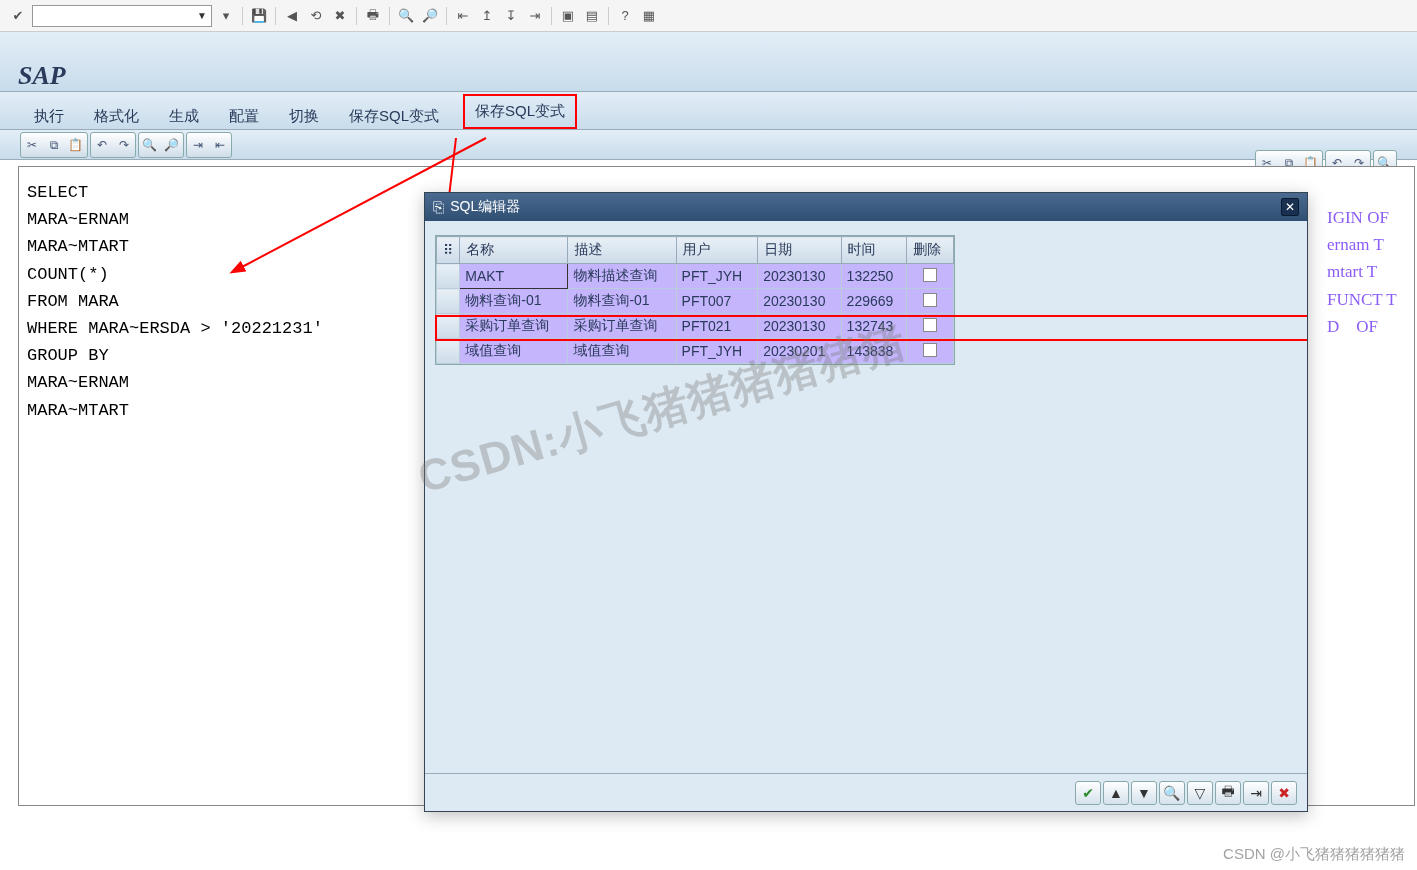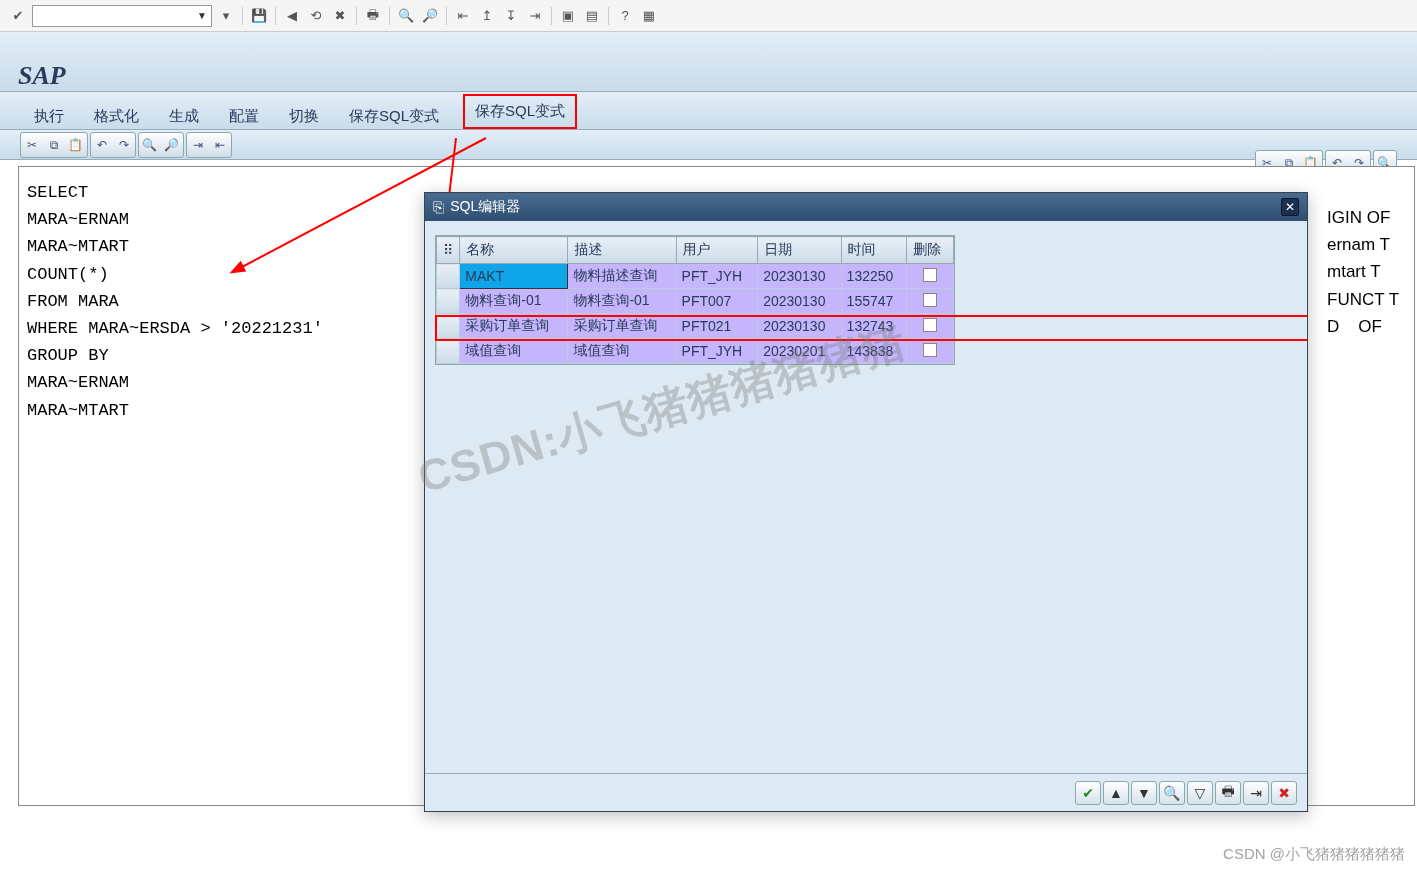--- a/index.html
+++ b/index.html
@@ -14,32 +14,32 @@
 .menu-bar{height:38px;background:linear-gradient(#e3eef7,#c8dceb);display:flex;align-items:flex-end;padding:0 18px 0 28px;gap:18px;border-bottom:1px solid #9ab}
 .menu-item{padding:3px 6px;color:#2a3a5a;cursor:pointer;font-size:15px}
 .menu-item.boxed{border:2px solid red;padding:6px 10px}
 .editor-toolbar{height:30px;background:linear-gradient(#e3eef7,#c8dceb);border-bottom:1px solid #9ab;display:flex;align-items:center;padding:0 20px;gap:2px}
 .editor-toolbar.right{position:absolute;right:0;top:148px;background:transparent;border:none}
 .et-btn{width:24px;height:22px;border:1px solid #8aa;background:linear-gradient(#fefefe,#d0deea);display:flex;align-items:center;justify-content:center;border-radius:3px;font-size:12px;color:#457}
 .et-group{display:flex;gap:2px;border:1px solid #8aa;border-radius:3px;padding:1px;background:linear-gradient(#fefefe,#d0deea)}
 .et-group .et-btn{border:none;background:transparent;width:20px}
 .content-area{display:flex;height:calc(870px - 148px);position:relative}
 .sql-editor{width:100%;padding:12px 8px;font-family:"Courier New",monospace;font-size:17px;line-height:1.6;color:#000;border:1px solid #888;margin:6px 2px 0 18px;background:#fff;height:640px;overflow:hidden;white-space:pre}
-.right-panel{position:absolute;right:0;top:40px;width:90px;font-family:Liberation Sans, sans-serif;font-size:17px;line-height:1.6;color:#000000;padding-top:4px;white-space:pre}
+.right-panel{position:absolute;right:0;top:40px;width:90px;font-family:Liberation Serif, serif;font-size:17px;line-height:1.6;color:#8b5cf6;padding-top:4px;white-space:pre}
 .dialog{position:absolute;left:424px;top:192px;width:884px;height:620px;border:1px solid #345;box-shadow:0 4px 16px rgba(0,0,0,.25);display:flex;flex-direction:column;background:#ddeaf3}
 .dialog-title{height:28px;background:linear-gradient(#4a6b8f,#2e4e72);color:#fff;display:flex;align-items:center;padding:0 8px;font-size:14px}
 .dialog-title .dt-icon{margin-right:6px}
 .dialog-title .dt-close{margin-left:auto;width:18px;height:18px;background:#1a3050;border:1px solid #0a1a30;display:flex;align-items:center;justify-content:center;font-size:12px;border-radius:2px}
 .dialog-body{flex:1;background:#ddeaf3;padding:14px 10px 4px 10px;position:relative;overflow:hidden}
 .grid{border:1px solid #8aa;background:#fff;width:520px}
 .grid table{width:100%;border-collapse:collapse;font-size:14px}
 .grid th{background:linear-gradient(#e8f0f6,#cddbe8);border:1px solid #9ab;padding:4px 6px;text-align:left;font-weight:normal;color:#2a3a5a}
 .grid td{border:1px solid #bcd;padding:3px 5px;background:#c4b5fd;color:#2a3a5a}
 .grid td.sel-handle{width:18px;background:linear-gradient(#e8f0f6,#cddbe8)}
-.grid tr.sel td:nth-child(2){background:#0ea5e9;border:1px solid #333}
+.grid tr.sel td:nth-child(2){background:#c4b5fd;border:1px solid #333}
 .grid td.chk{text-align:center}
 .grid td.chk .box{display:inline-block;width:14px;height:14px;border:1px solid #888;background:#fff}
 .red-row-box{position:absolute;left:10px;top:94px;width:966px;height:26px;border:2px solid red;pointer-events:none}
 .watermark{position:absolute;left:410px;top:380px;transform:rotate(-16deg);font-size:44px;font-weight:bold;color:rgba(120,120,120,.35);pointer-events:none;letter-spacing:1px}
 .footer-wm{position:absolute;right:12px;bottom:6px;color:rgba(100,100,100,.6);font-size:15px}
 .dialog-footer{height:38px;background:#ddeaf3;border-top:1px solid #9ab;display:flex;align-items:center;justify-content:flex-end;padding:0 10px;gap:2px}
 .ft-btn{width:26px;height:24px;border:1px solid #8aa;background:linear-gradient(#fefefe,#d5e2ec);border-radius:3px;display:flex;align-items:center;justify-content:center;font-size:14px}
 .ft-btn.ok{color:#2a8a2a}
 .ft-btn.cancel{color:#c22}
 svg.arrow{position:absolute;pointer-events:none}
@@ -189,21 +189,21 @@
               <td>20230130</td>
               <td>132250</td>
               <td class="chk"><span class="box"></span></td>
             </tr>
             <tr>
               <td class="sel-handle"></td>
               <td>物料查询-01</td>
               <td>物料查询-01</td>
               <td>PFT007</td>
               <td>20230130</td>
-              <td>155747</td>
+              <td>229669</td>
               <td class="chk"><span class="box"></span></td>
             </tr>
             <tr>
               <td class="sel-handle"></td>
               <td>采购订单查询</td>
               <td>采购订单查询</td>
               <td>PFT021</td>
               <td>20230130</td>
               <td>132743</td>
               <td class="chk"><span class="box"></span></td>

